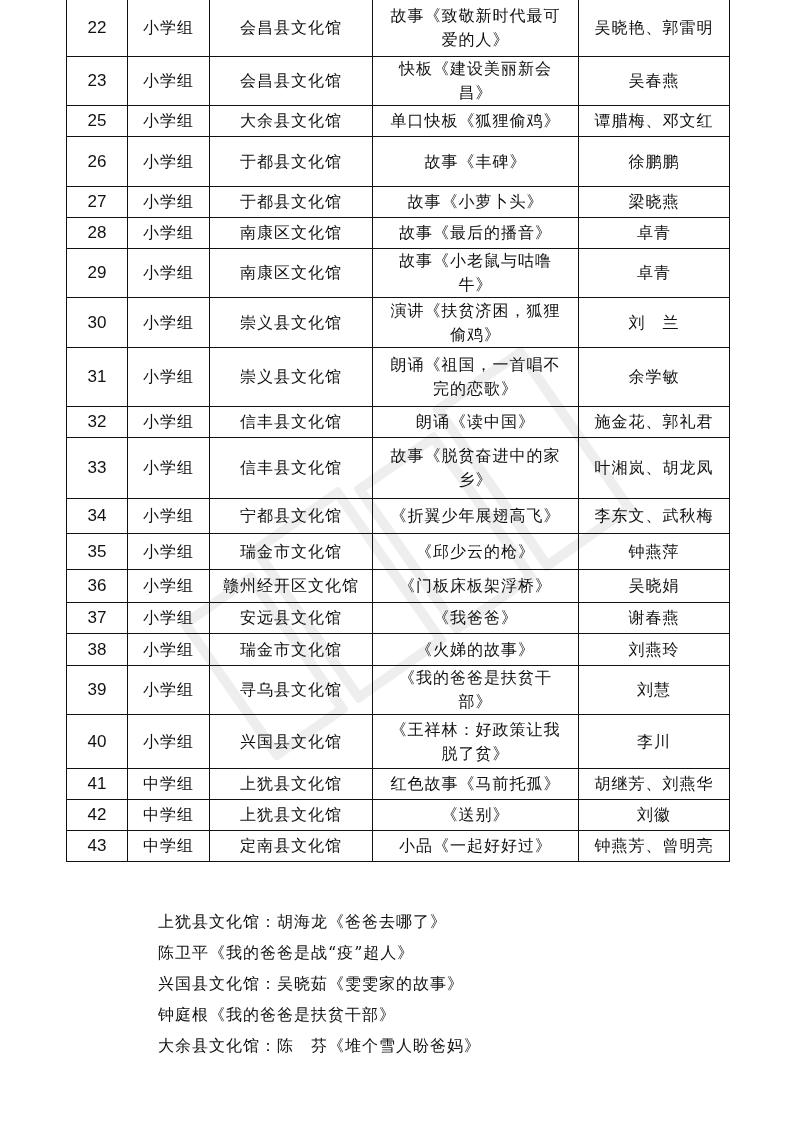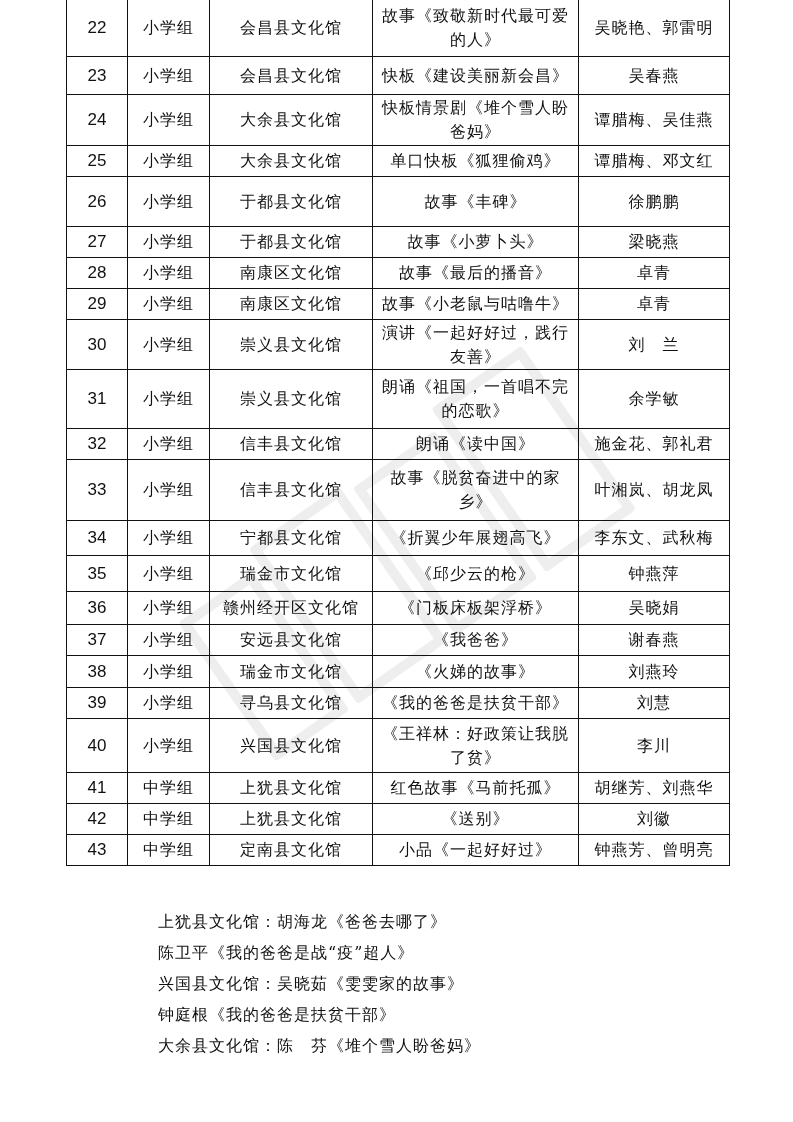--- a/index.html
+++ b/index.html
@@ -19,21 +19,21 @@
       text-align: center; vertical-align: middle;
       font-size: 16px; line-height: 24px;
       padding: 0 2px;
       letter-spacing: 1px;
       overflow: hidden;
     }
     table.awards td.num {
       font-family: "Liberation Sans", "DejaVu Sans", sans-serif;
       font-size: 17px; letter-spacing: 0;
     }
-    table.awards td.work { padding: 0 3px; }
+    table.awards td.work { padding: 0 11px; }
     col.c1 { width: 61px; } col.c2 { width: 82px; } col.c3 { width: 163px; }
     col.c4 { width: 206px; } col.c5 { width: 151px; }
 
     .watermark {
       position: absolute; left: 170px; top: 420px; width: 480px; height: 300px;
       pointer-events: none; opacity: 0.10;
       transform: rotate(-35deg);
     }
     .watermark div {
       position: absolute; border: 10px solid #666; border-radius: 4px;
@@ -83,27 +83,20 @@
           <td class="work">故事《致敬新时代最可爱的人》</td>
           <td class="authors">吴晓艳、郭雷明</td>
         </tr>
         <tr style="height: 38px;">
           <td class="num">23</td>
           <td class="group">小学组</td>
           <td class="unit">会昌县文化馆</td>
           <td class="work">快板《建设美丽新会昌》</td>
           <td class="authors">吴春燕</td>
         </tr>
-        <tr style="height: 51px;">
-          <td class="num">24</td>
-          <td class="group">小学组</td>
-          <td class="unit">大余县文化馆</td>
-          <td class="work">快板情景剧《堆个雪人盼爸妈》</td>
-          <td class="authors">谭腊梅、吴佳燕</td>
-        </tr>
         <tr style="height: 31px;">
           <td class="num">25</td>
           <td class="group">小学组</td>
           <td class="unit">大余县文化馆</td>
           <td class="work">单口快板《狐狸偷鸡》</td>
           <td class="authors">谭腊梅、邓文红</td>
         </tr>
         <tr style="height: 50px;">
           <td class="num">26</td>
           <td class="group">小学组</td>
@@ -129,21 +122,21 @@
           <td class="num">29</td>
           <td class="group">小学组</td>
           <td class="unit">南康区文化馆</td>
           <td class="work">故事《小老鼠与咕噜牛》</td>
           <td class="authors">卓青</td>
         </tr>
         <tr style="height: 50px;">
           <td class="num">30</td>
           <td class="group">小学组</td>
           <td class="unit">崇义县文化馆</td>
-          <td class="work">演讲《一起好好过，践行友善》</td>
+          <td class="work">演讲《扶贫济困，狐狸偷鸡》</td>
           <td class="authors">刘　兰</td>
         </tr>
         <tr style="height: 59px;">
           <td class="num">31</td>
           <td class="group">小学组</td>
           <td class="unit">崇义县文化馆</td>
           <td class="work">朗诵《祖国，一首唱不完的恋歌》</td>
           <td class="authors">余学敏</td>
         </tr>
         <tr style="height: 31px;">

